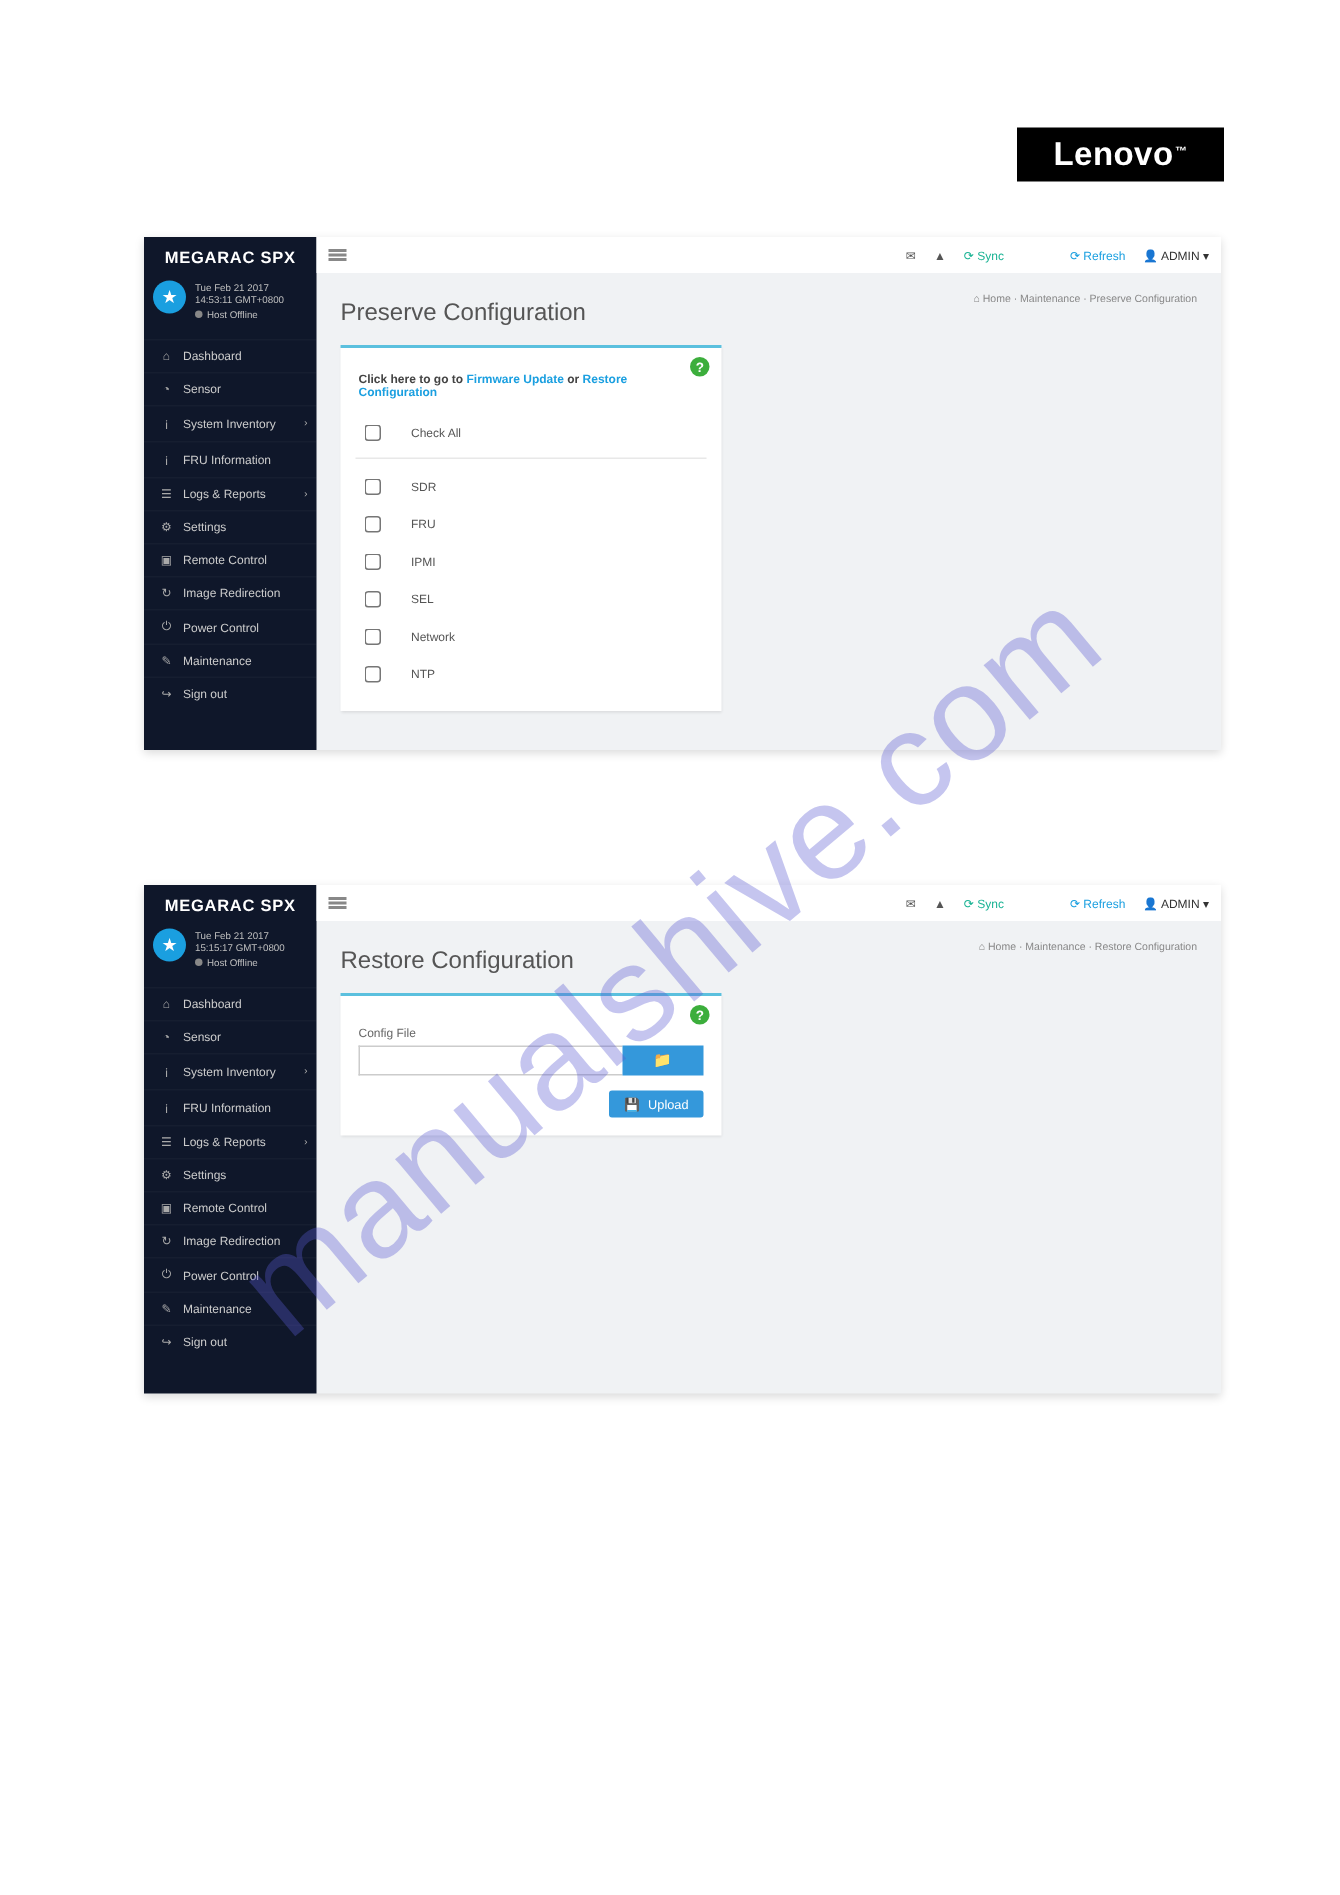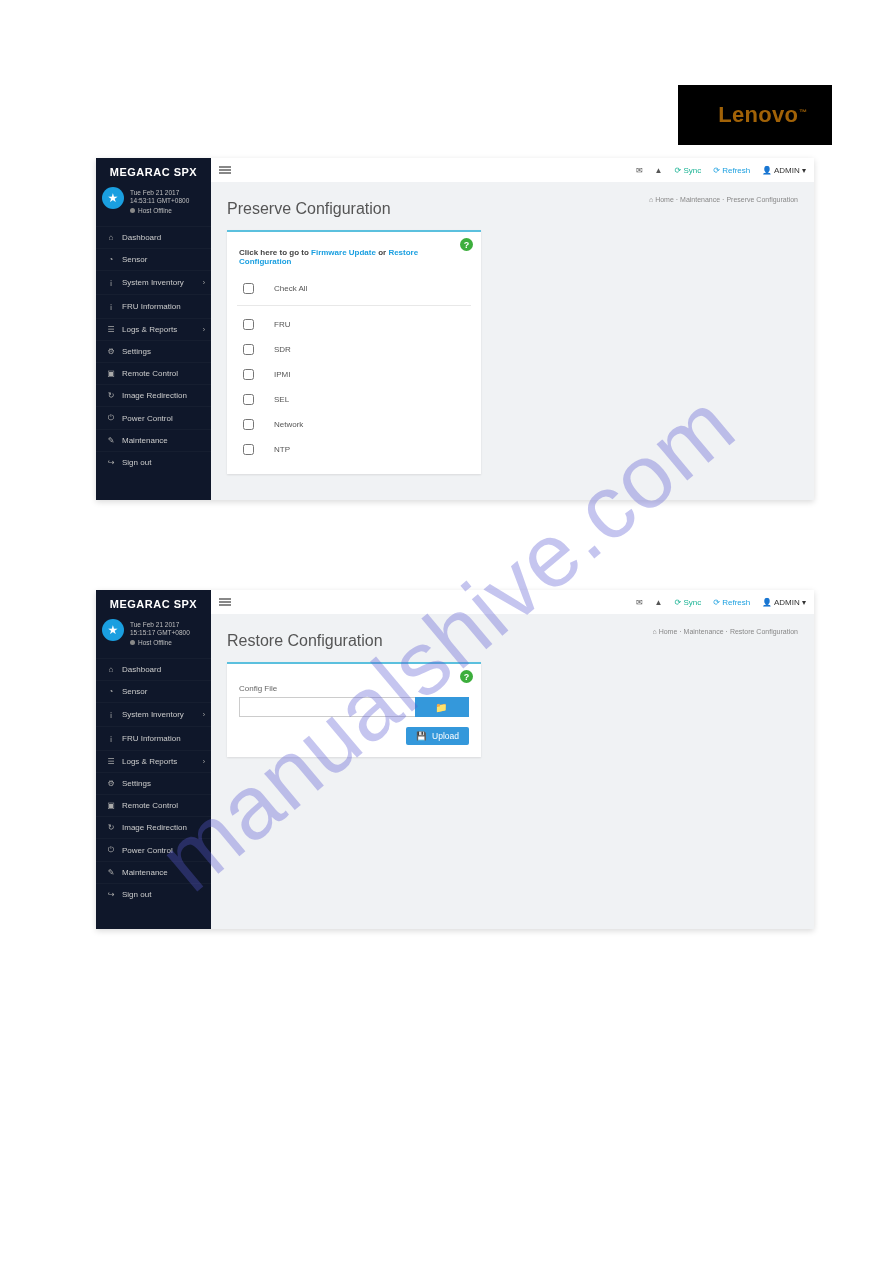--- a/index.html
+++ b/index.html
@@ -1,20 +1,20 @@
 <!DOCTYPE html>
 <html><head>
 <meta charset="utf-8">
 <style>
   html, body { margin:0; padding:0; background:#fff; font-family: Arial, Helvetica, sans-serif; }
   .page { width:893px; height:1263px; position:relative; background:#fff; overflow:hidden; }
 
   
-  .brand { position:absolute; left:678px; top:85px; width:138px; height:60px; background:#000; color:#a16207;
-           display:flex; align-items:center; justify-content:center; font-size:22px; font-weight:600; letter-spacing:0.3px;padding-left:16px;}
+  .brand { position:absolute; left:678px; top:85px; width:138px; height:36px; background:#000; color:#ffffff;
+           display:flex; align-items:center; justify-content:center; font-size:22px; font-weight:600; letter-spacing:0.3px;}
   .brand sub { font-size:8px; vertical-align:text-top; margin-left:1px; margin-top:-6px; }
 
   
   .watermark { position:absolute; left:50%; top:50%; transform: translate(-50%,-40%) rotate(-40deg);
                font-size:90px; font-weight:500; color:rgba(90,90,210,0.35); white-space:nowrap;
                pointer-events:none; z-index:40; letter-spacing:1px;}
 
   
   .shot { position:absolute; background:#f0f2f4; box-shadow: 0 2px 6px rgba(0,0,0,0.15); }
   .shot1 { left:96px; top:158px; width:718px; height:342px; }
@@ -29,21 +29,21 @@
   .status .hostdot { display:inline-block; width:5px; height:5px; border-radius:50%; background:#888; margin-right:3px; vertical-align:middle;}
   .nav { list-style:none; margin:4px 0 0 0; padding:0; }
   .nav li { padding:6px 6px 6px 10px; display:flex; align-items:center; gap:6px; border-top:1px solid rgba(255,255,255,0.03);}
   .nav li .ico { width:10px; display:inline-flex; justify-content:center; font-size:8px; color:#aaa;}
   .nav li .chev { margin-left:auto; font-size:7px; color:#aaa; }
 
   .topbar { position:absolute; left:115px; right:0; top:0; height:24px; background:#fff; display:flex;
             align-items:center; padding:0 8px; gap:12px; font-size:8px; color:#555; }
   .hamburger span { display:block; width:12px; height:1.5px; background:#888; margin:1.5px 0;}
   .topbar .spacer { flex:1; }
-  .sync { color:#1ab394; } .refresh { color:#1a9fe0; }
+  .sync { color:#1ab394; } .refresh { color:#1a9fe0;margin-left:32px; }
   .admin { color:#333; }
 
   .content { position:absolute; left:115px; right:0; top:24px; bottom:0; padding:14px 16px; }
   .content h2 { font-weight:400; font-size:16px; color:#555; margin:4px 0 12px 0; }
   .bc { position:absolute; right:16px; top:14px; font-size:7px; color:#888; }
   .bc .ln { color:#888; }
   .card { width:230px; background:#fff; border-top:2px solid #5bc0de; padding:10px 12px 12px; box-shadow:0 1px 2px rgba(0,0,0,0.1); position:relative;}
   .card .help { position:absolute; right:8px; top:6px; width:13px; height:13px; border-radius:50%; background:#3cae3c;
                 color:#fff; font-size:9px; display:flex; align-items:center; justify-content:center; font-weight:bold;}
   .card .intro { font-size:8px; color:#444; margin:6px 0 10px;font-weight:bold; }
@@ -171,25 +171,25 @@
           <a>Restore Configuration</a>
         </div>
         <label class="chk">
           <input type="checkbox" style="">
             <span>Check All</span>
         </label>
         <div class="divider"></div>
         <div>
             <label class="chk">
             <input type="checkbox" style="">
+              <span>SDR</span>
+          </label>
+            <label class="chk">
+            <input type="checkbox" style="">
               <span>FRU</span>
-          </label>
-            <label class="chk">
-            <input type="checkbox" style="">
-              <span>SDR</span>
           </label>
             <label class="chk">
             <input type="checkbox" style="">
               <span>IPMI</span>
           </label>
             <label class="chk">
             <input type="checkbox" style="">
               <span>SEL</span>
           </label>
             <label class="chk">

